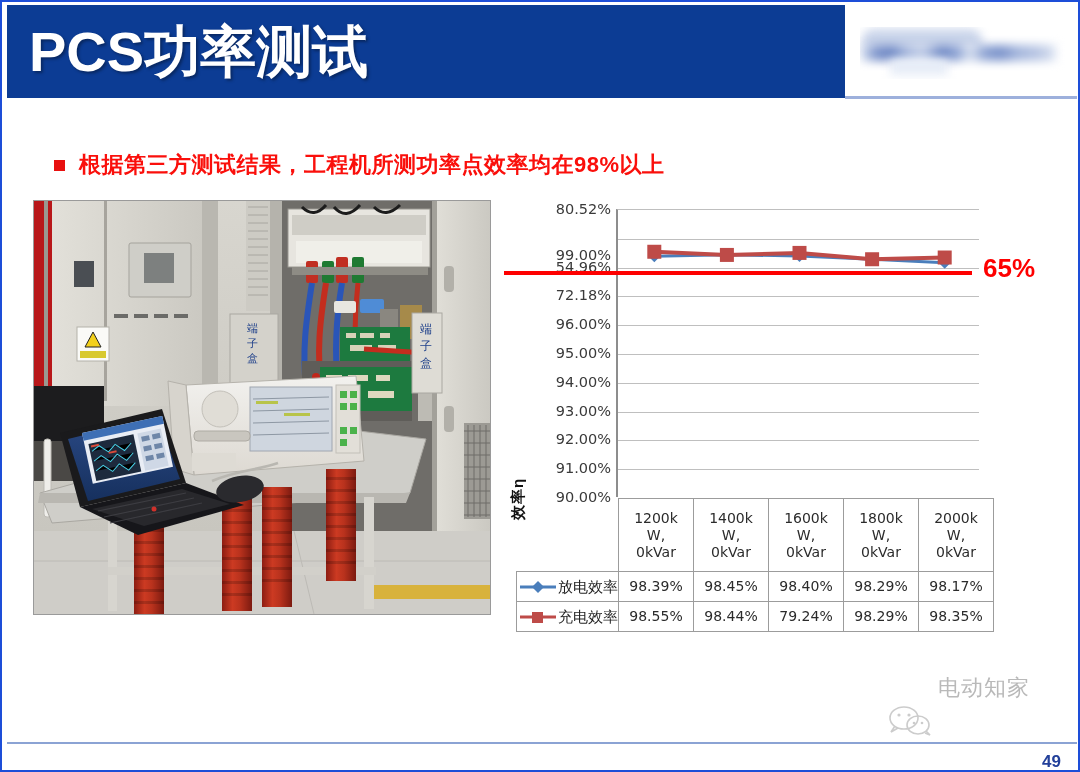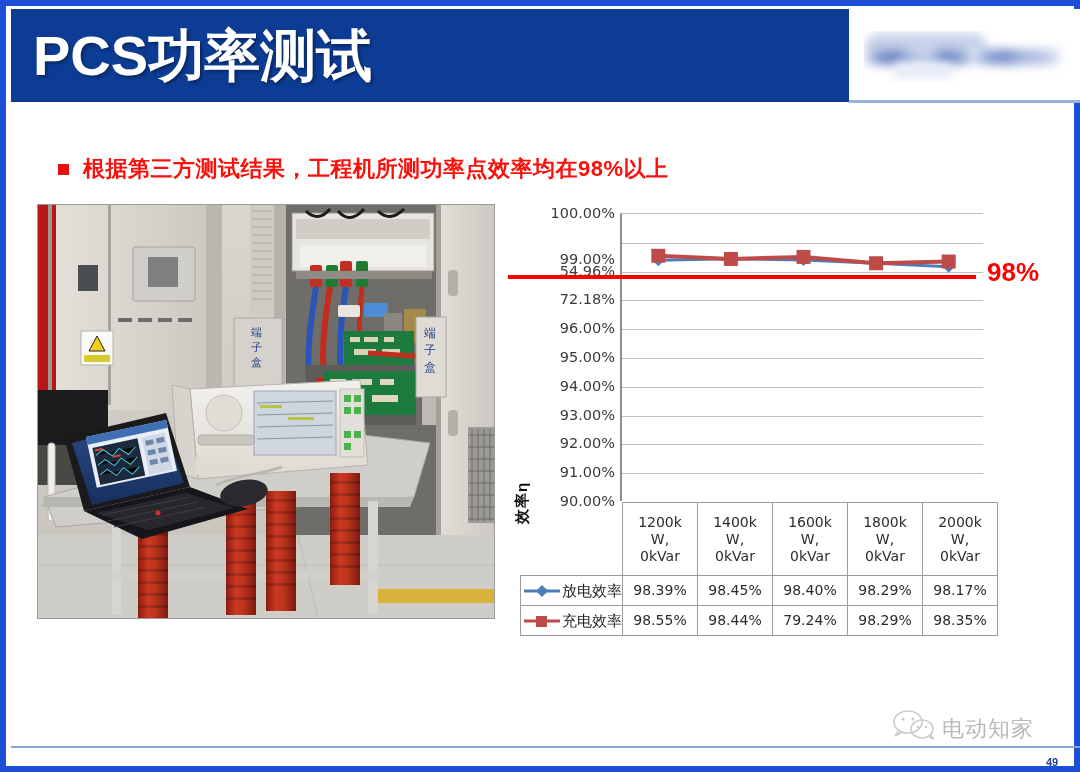--- a/index.html
+++ b/index.html
@@ -11,21 +11,21 @@
     font-family: "Liberation Sans", "DejaVu Sans", sans-serif;
     overflow: hidden;
     position: relative;
   }
 
   .slide {
     position: absolute;
     left: 0; top: 0;
     width: 1080px; height: 772px;
     background: #ffffff;
-    border: 6px solid #1d4ed8;
+    border: 2px solid #1d4ed8;
   }
 
   
   .header-bar {
     position: absolute;
     left: 5px; top: 3px;
     width: 838px; height: 93px;
     background: #0c3c94;
   }
   .header-title {
@@ -238,30 +238,30 @@
     width: 1070px; height: 2px;
     background: #8ba3d4;
   }
   .wechat-logo {
     position: absolute;
     left: 886px; top: 704px;
     width: 46px; height: 30px;
   }
   .wechat-text {
     position: absolute;
-    left: 936px; top: 708px;
+    left: 936px; top: 671px;
     font-size: 22px;
     color: #b9b9b9;
     white-space: nowrap;
     letter-spacing: 1px;
   }
   .page-num {
     position: absolute;
     left: 1040px; top: 750px;
-    font-size: 11px;
+    font-size: 17px;
     font-weight: bold;
     color: #23409a;
   }
 </style>
 </head>
 <body>
 
 <div class="slide">
 
   <div class="header-bar">
@@ -547,21 +547,21 @@
       <ellipse cx="206" cy="288" rx="24" ry="13" fill="#2a2a2e" transform="rotate(-10 206 288)"></ellipse>
       <path d="M178 280 C200 270 228 268 244 262" stroke="#b9b7b1" stroke-width="2.5" fill="none"></path>
     </svg>
   </div>
 
   <div class="chart-wrap">
 
     <div class="y-axis-title">效率η</div>
 
     <div class="ytick-col" id="ytick-col">
-        <div class="ytick" style="top: 0px;">100.00%</div>
+        <div class="ytick" style="top: 0px;">80.52%</div>
         <div class="ytick" style="top: 46px;">99.00%</div>
         <div class="ytick" style="top: 57.6px;">54.96%</div>
         <div class="ytick" style="top: 86.4px;">72.18%</div>
         <div class="ytick" style="top: 115.2px;">96.00%</div>
         <div class="ytick" style="top: 144px;">95.00%</div>
         <div class="ytick" style="top: 172.8px;">94.00%</div>
         <div class="ytick" style="top: 201.6px; text-align: right;">93.00%</div>
         <div class="ytick" style="top: 230.4px;">92.00%</div>
         <div class="ytick" style="top: 259.2px;">91.00%</div>
         <div class="ytick" style="top: 288px;">90.00%</div>
@@ -590,21 +590,21 @@
           <polyline points="36.3,41.760000000000076 108.89999999999999,44.92800000000008 181.5,42.911999999999836 254.09999999999997,49.24799999999982 326.7,47.52000000000018" fill="none" stroke="#be4b48" stroke-width="4"></polyline>
           <rect x="29.299999999999997" y="34.760000000000076" width="14" height="14" fill="#be4b48"></rect>
           <rect x="101.89999999999999" y="37.92800000000008" width="14" height="14" fill="#be4b48"></rect>
           <rect x="174.5" y="35.911999999999836" width="14" height="14" fill="#be4b48"></rect>
           <rect x="247.09999999999997" y="42.24799999999982" width="14" height="14" fill="#be4b48"></rect>
           <rect x="319.7" y="40.52000000000018" width="14" height="14" fill="#be4b48"></rect>
         </svg>
     </div>
 
     <div class="ref-line" id="ref-line" style="top: 68.92px; background: rgb(254, 0, 0);"></div>
-    <div class="ref-label" id="ref-label" style="left: 476px; top: 50.92px; color: rgb(254, 0, 0);">98%</div>
+    <div class="ref-label" id="ref-label" style="left: 476px; top: 50.92px; color: rgb(254, 0, 0);">65%</div>
 
     <table class="data-table">
       <tbody>
         <tr>
           <td class="hdr-corner"></td>
           <td class="cat-cell">
             <span>1200k</span>
             <span>W,</span>
             <span>0kVar</span>
           </td>

